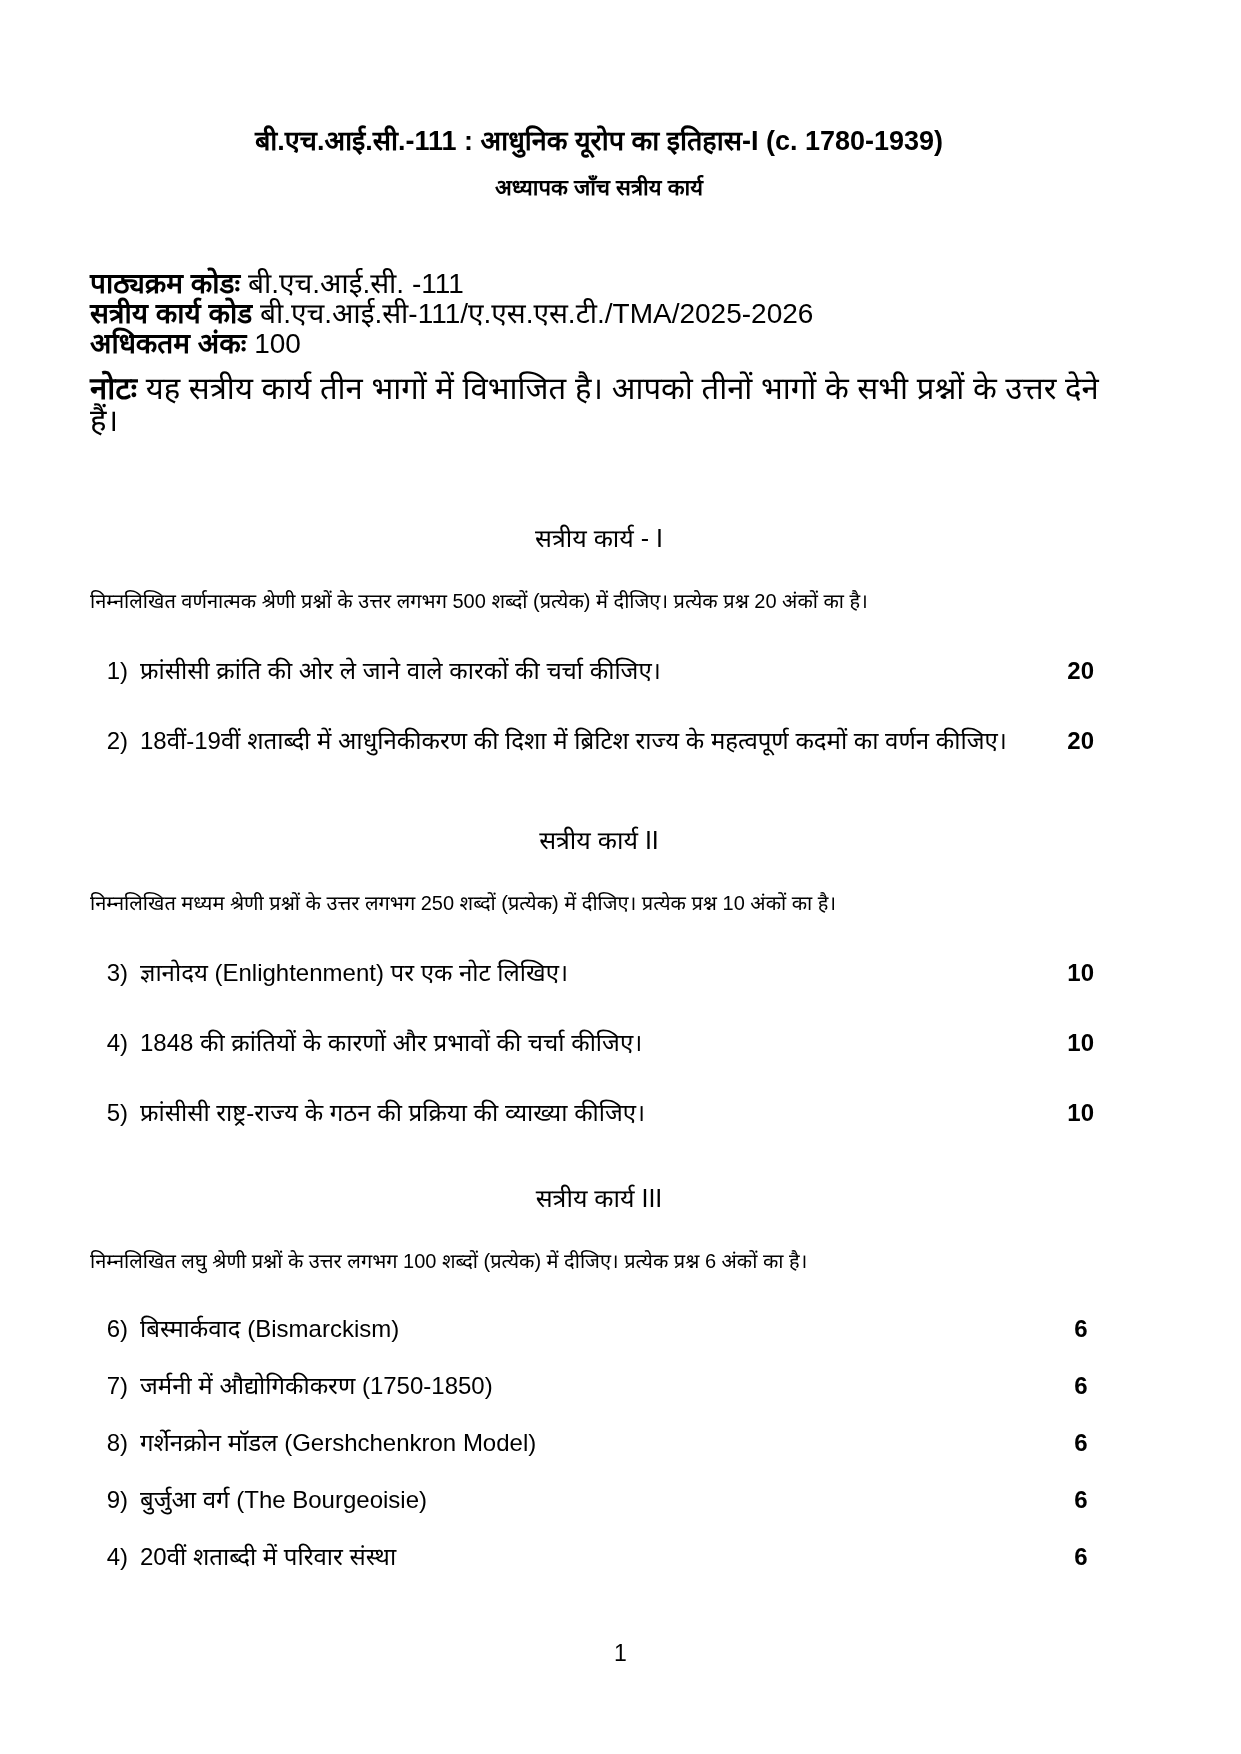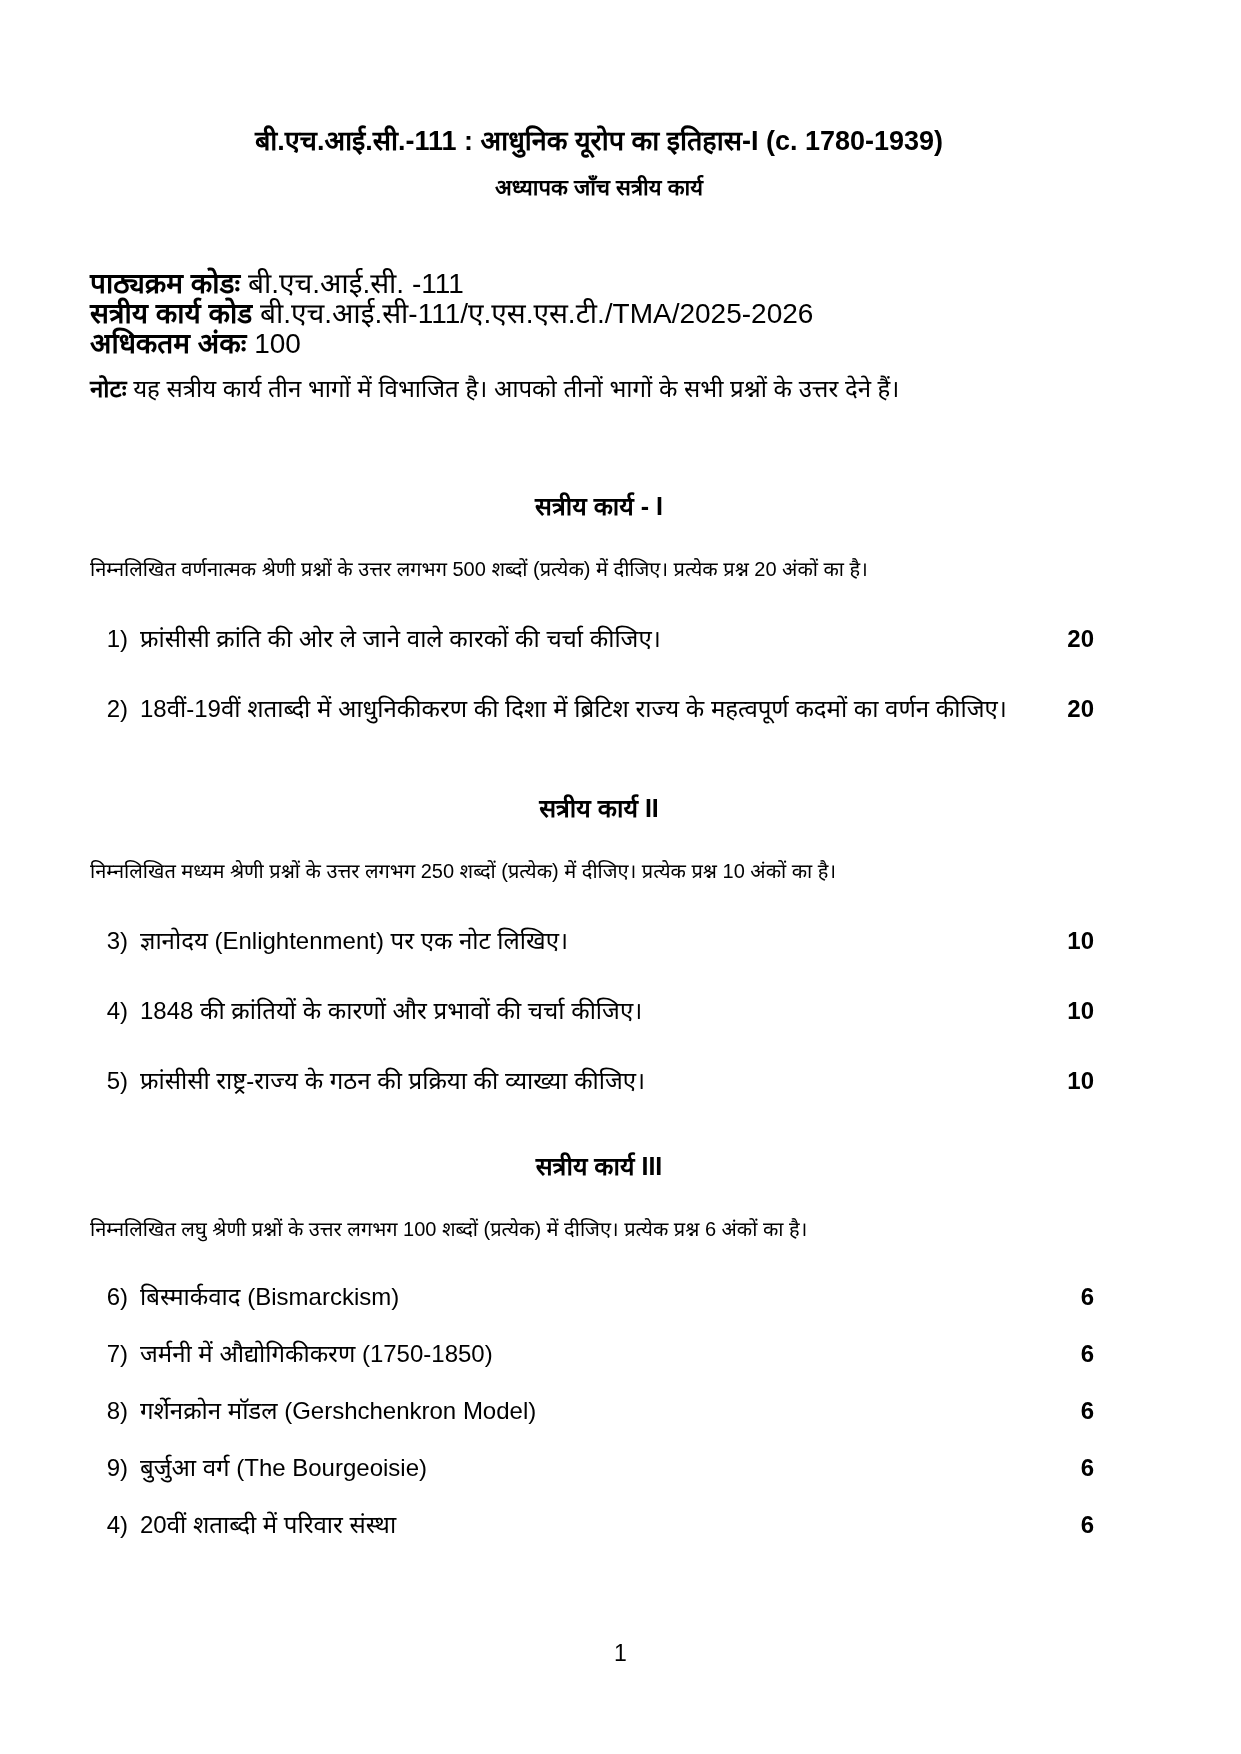--- a/index.html
+++ b/index.html
@@ -13,36 +13,36 @@
   }
   .page { position:absolute; inset:0; padding:124px 133px 0 90px; }
 
   .doc-header { text-align:center; }
   .title   { font-size:27px; font-weight:700; line-height:1.3; }
   .subtitle{ font-size:22px; font-weight:700; line-height:1.3; margin-top:15px; }
 
   .meta { margin-top:66px; font-size:28px; line-height:30px; }
   .b { font-weight:700; }
 
-  .note { margin-top:14px; font-size:24px; line-height:32px; }
+  .note { margin-top:14px; font-size:31px; line-height:32px; }
 
   .assignment-section { }
   .sec-1 { margin-top:85px; }
   .sec-2 { margin-top:67px; }
   .sec-3 { margin-top:53px; }
-  .sec-heading { text-align:center; font-size:25px; font-weight:700; line-height:33px; }
+  .sec-heading { text-align:center; font-size:25px; font-weight:400; line-height:33px; }
   .instruction { margin-top:30px; font-size:20px; line-height:32px; }
 
   .q-row { display:flex; align-items:flex-start; margin-top:38px; font-size:24px; line-height:32px; }
   .tight .q-row { margin-top:25px; }
   .tight .q-row.first { margin-top:36px; }
   .q-num  { flex:0 0 38px; text-align:right; }
   .q-text { flex:1 1 auto; margin-left:12px; }
   .q-marks{ flex:0 0 auto; margin-left:16px; padding-right:14px; min-width:40px;
-            text-align:right; font-weight:700; }
+            text-align:center; font-weight:700; }
 
   .page-number { position:absolute; top:1640px; left:0; width:100%;
                  text-align:center; font-size:23px; }
 </style>
 </head>
 <body>
 
 <div class="page">
 
   <header class="doc-header">

